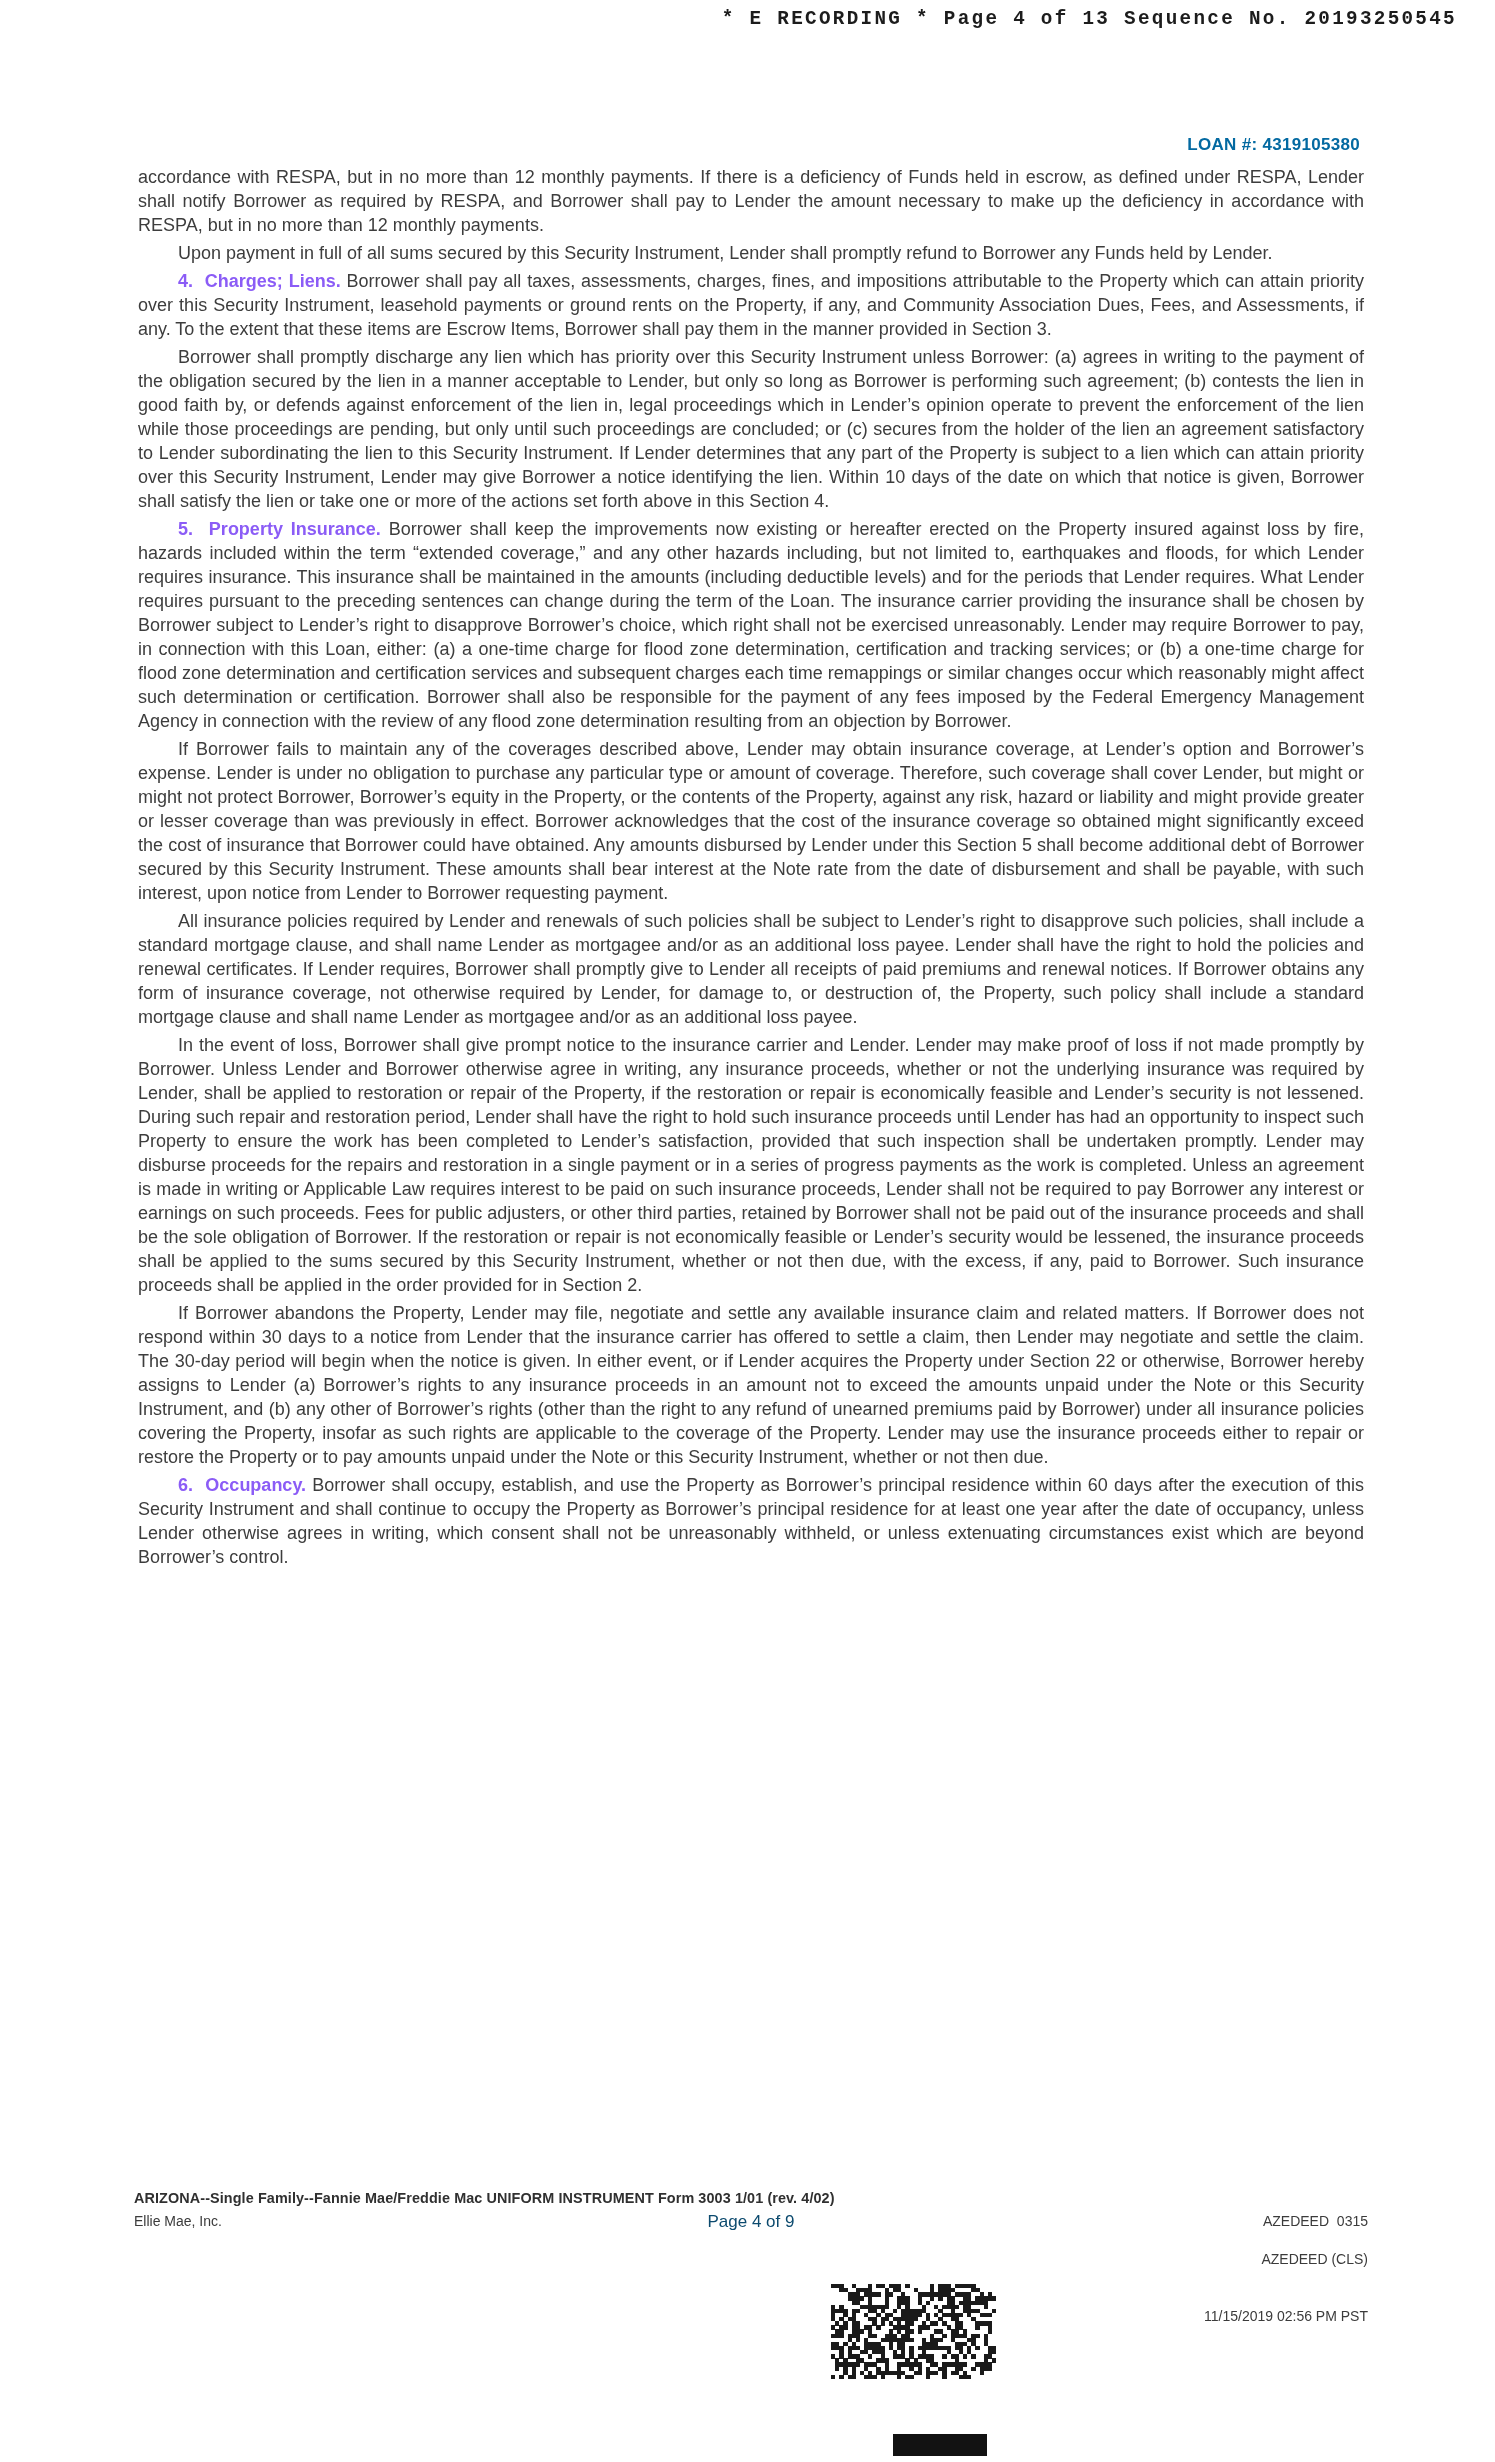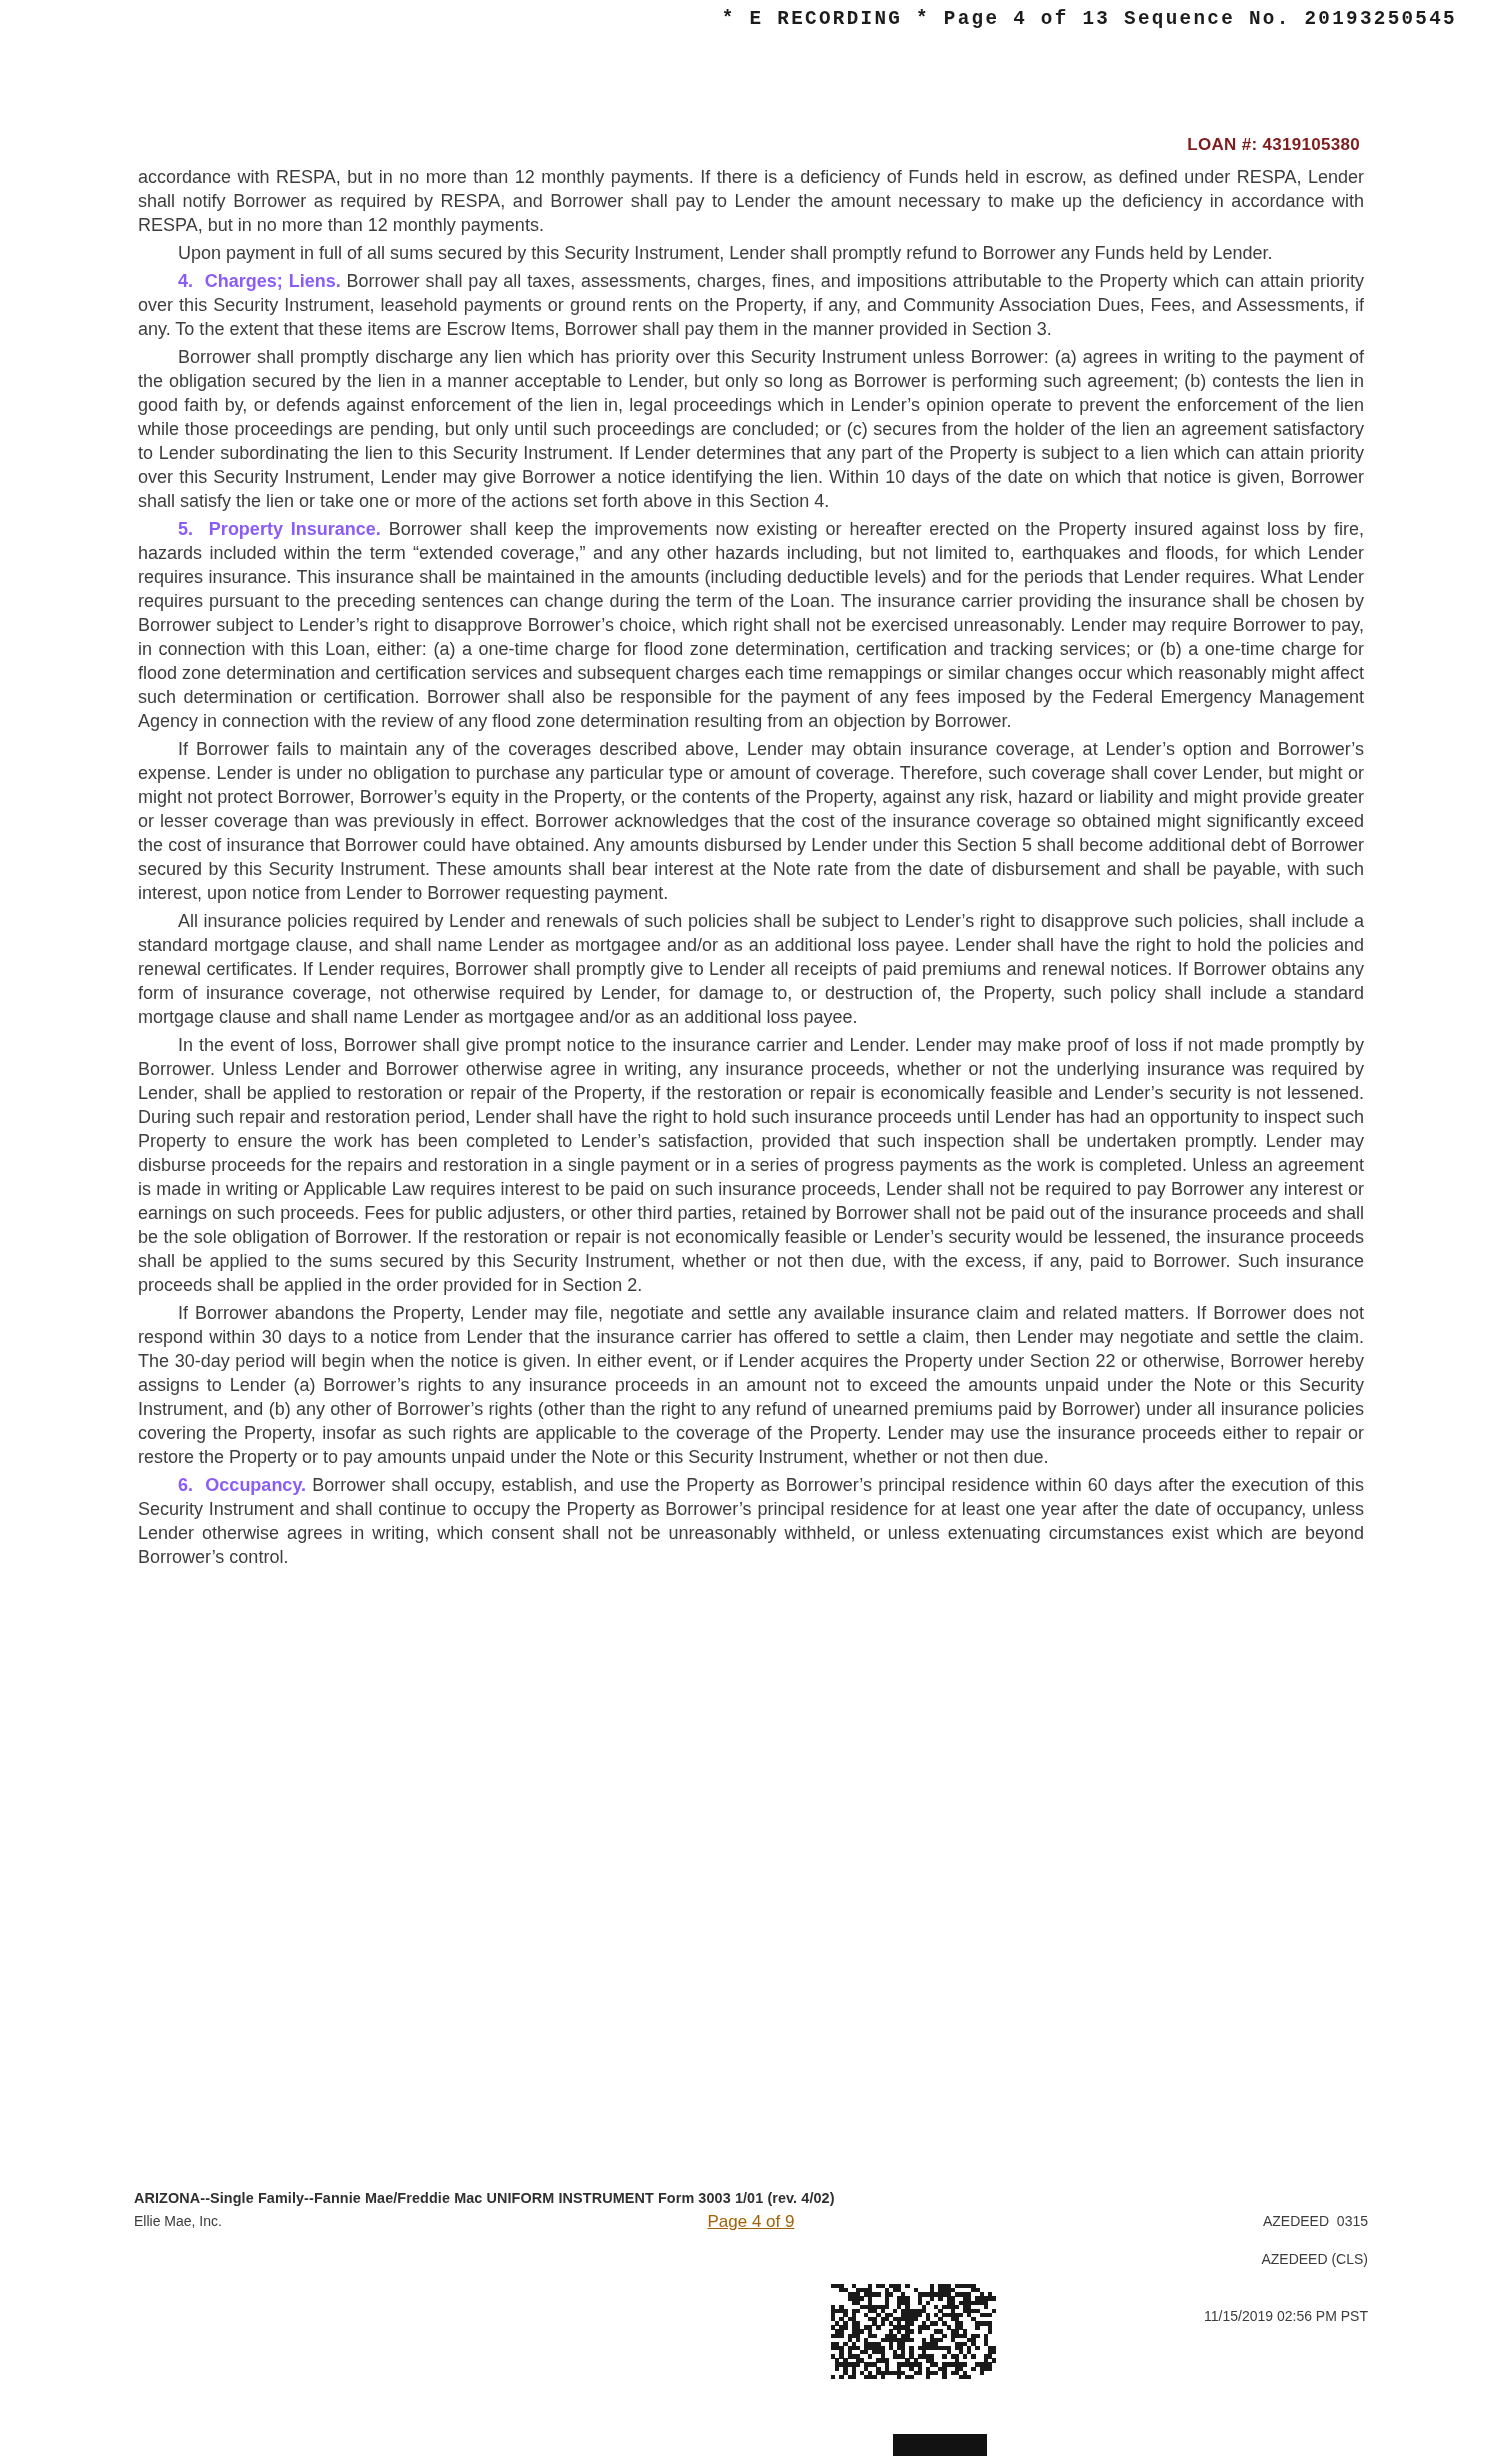--- a/index.html
+++ b/index.html
@@ -22,21 +22,21 @@
     letter-spacing: 2.3px;
     color: #1c1c1c;
     white-space: pre;
   }
   .loan-line {
     position: absolute;
     top: 135px;
     right: 135px;
     font-weight: bold;
     font-size: 17px;
-    color: #7f1d1d;
+    color: #0369a1;
     letter-spacing: 0.3px;
   }
   .body-text {
     position: absolute;
     top: 161px;
     left: 134px;
     width: 1234px;
     font-size: 18px;
     line-height: 24px;
     text-align: justify;
@@ -56,21 +56,21 @@
   .form-line {
     font-weight: bold;
     font-size: 14.4px;
     color: #303030;
     letter-spacing: 0.1px;
   }
   .footer-row { position: relative; margin-top: 5.9px; height: 21px; }
   .vendor { position: absolute; left: 0; top: 1.2px; }
   .page-ind {
     position: absolute; left: 0; right: 0;
-    text-align: center; font-size: 17px; color: #a16207; top: 0; text-decoration: underline;
+    text-align: center; font-size: 17px; color: #0c4a6e; top: 0;
   }
   .footer-right {
     position: absolute;
     right: 0;
     top: 21px;
     text-align: right;
     line-height: 19.3px;
     font-size: 14px;
     white-space: pre;
     color: #3b3b3b;

